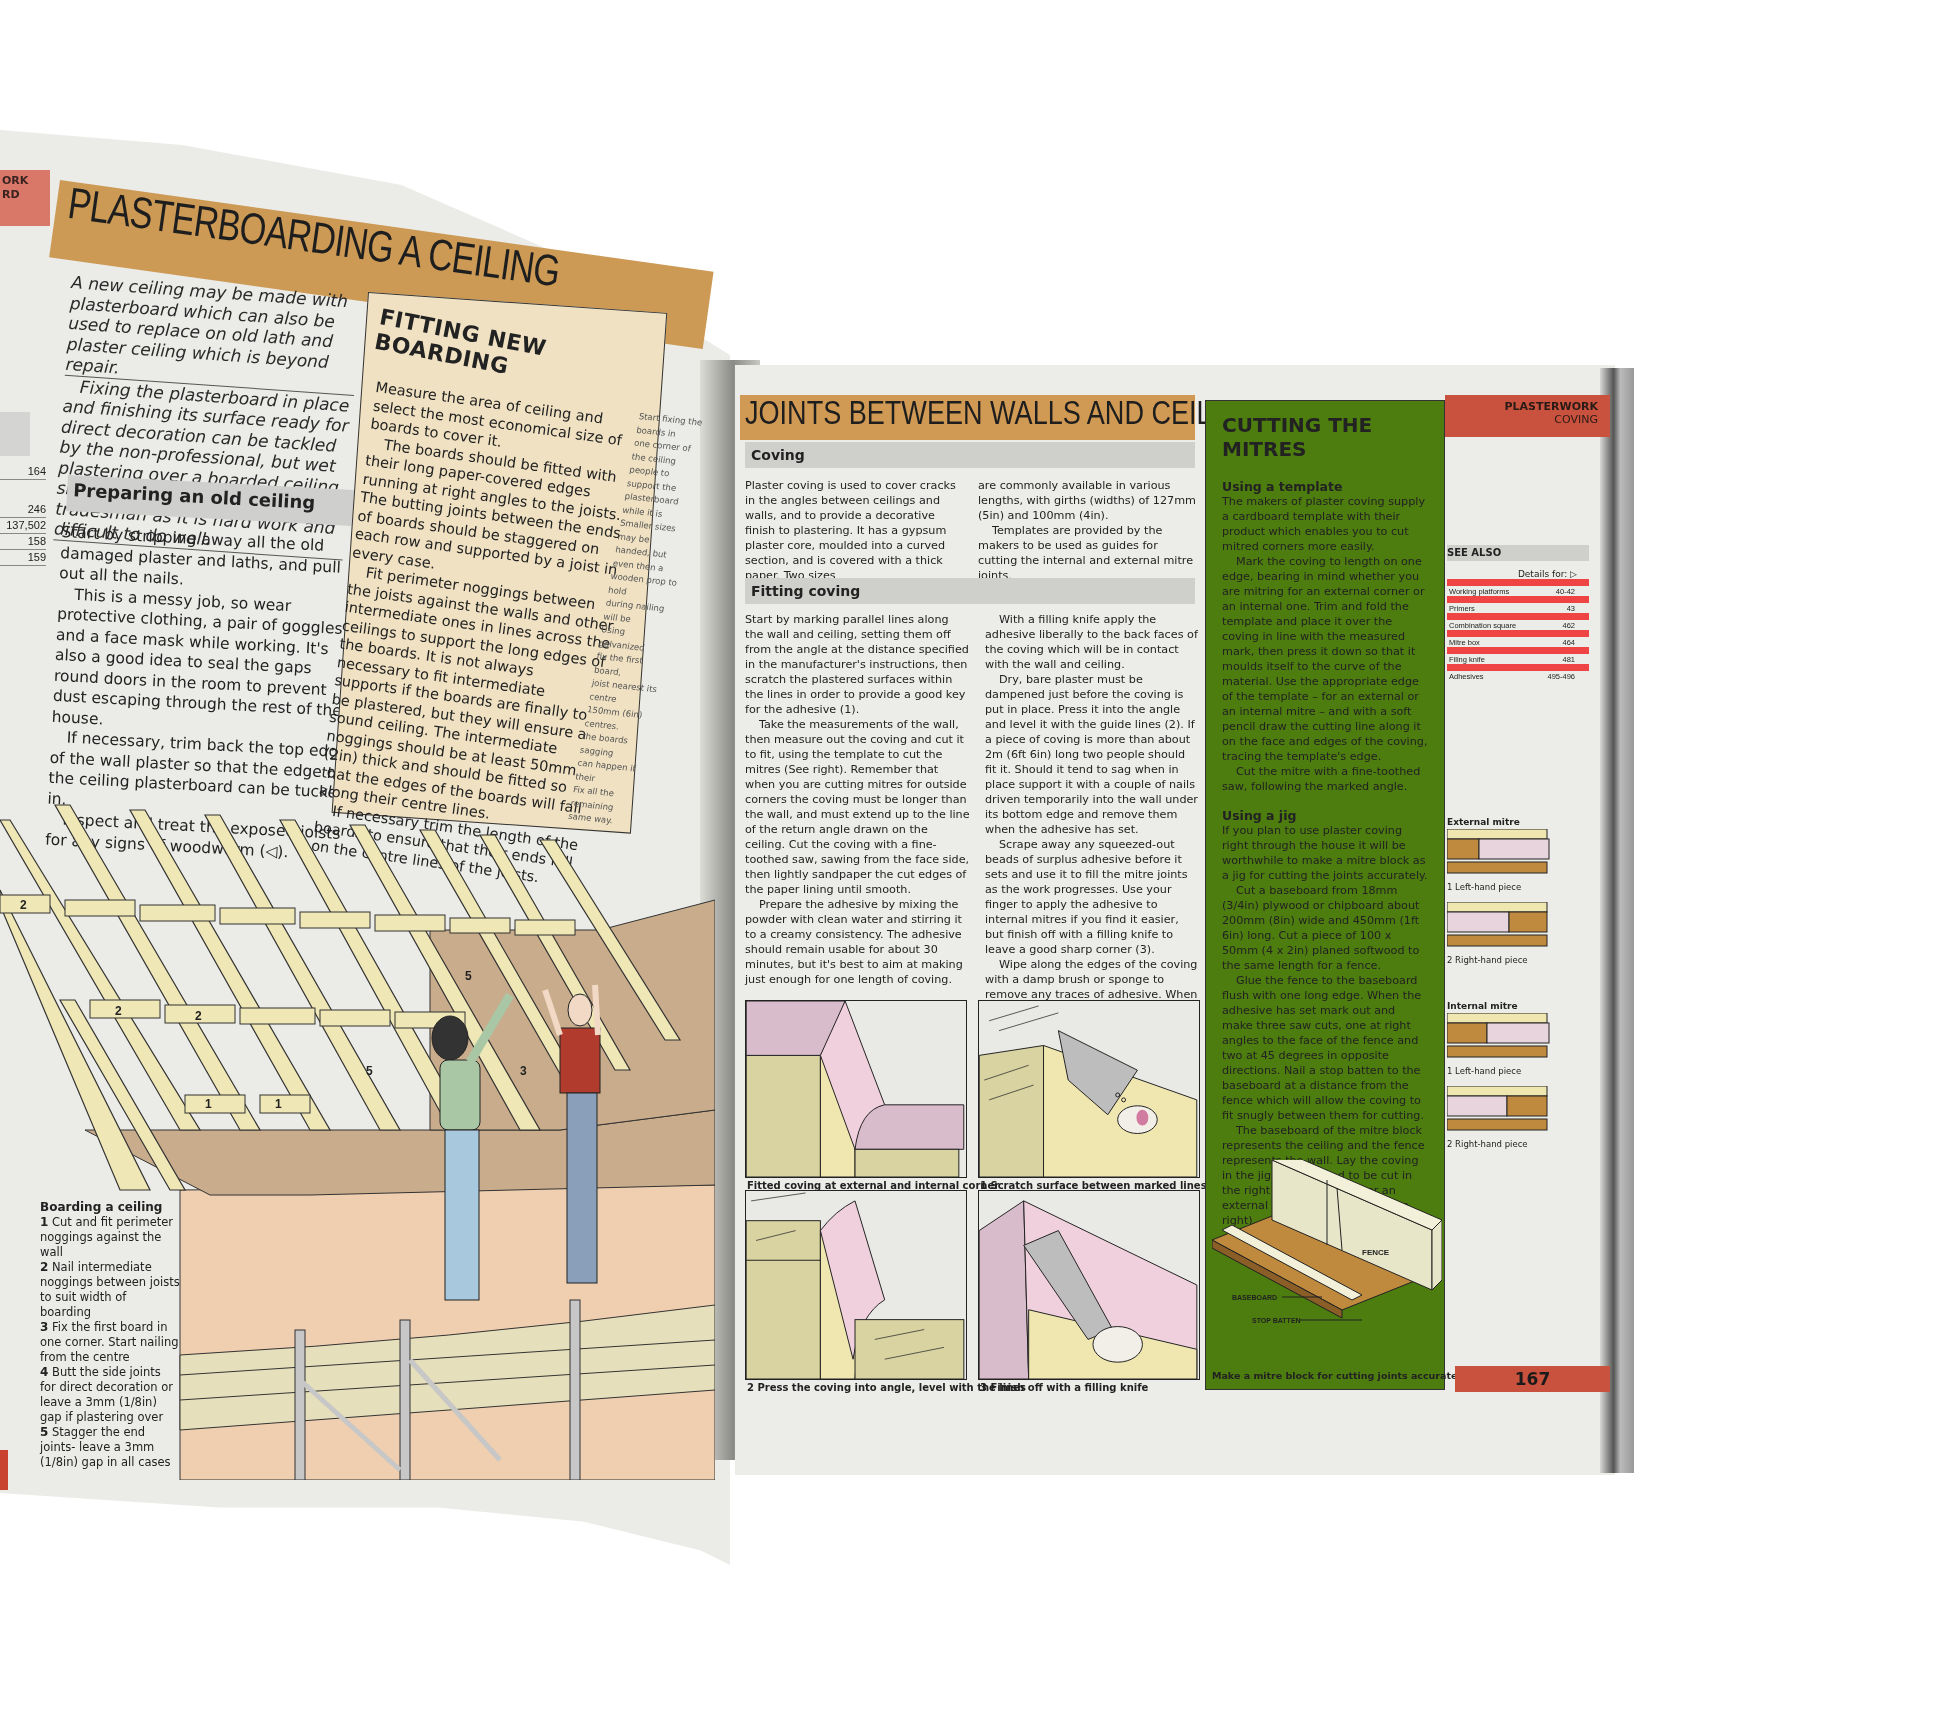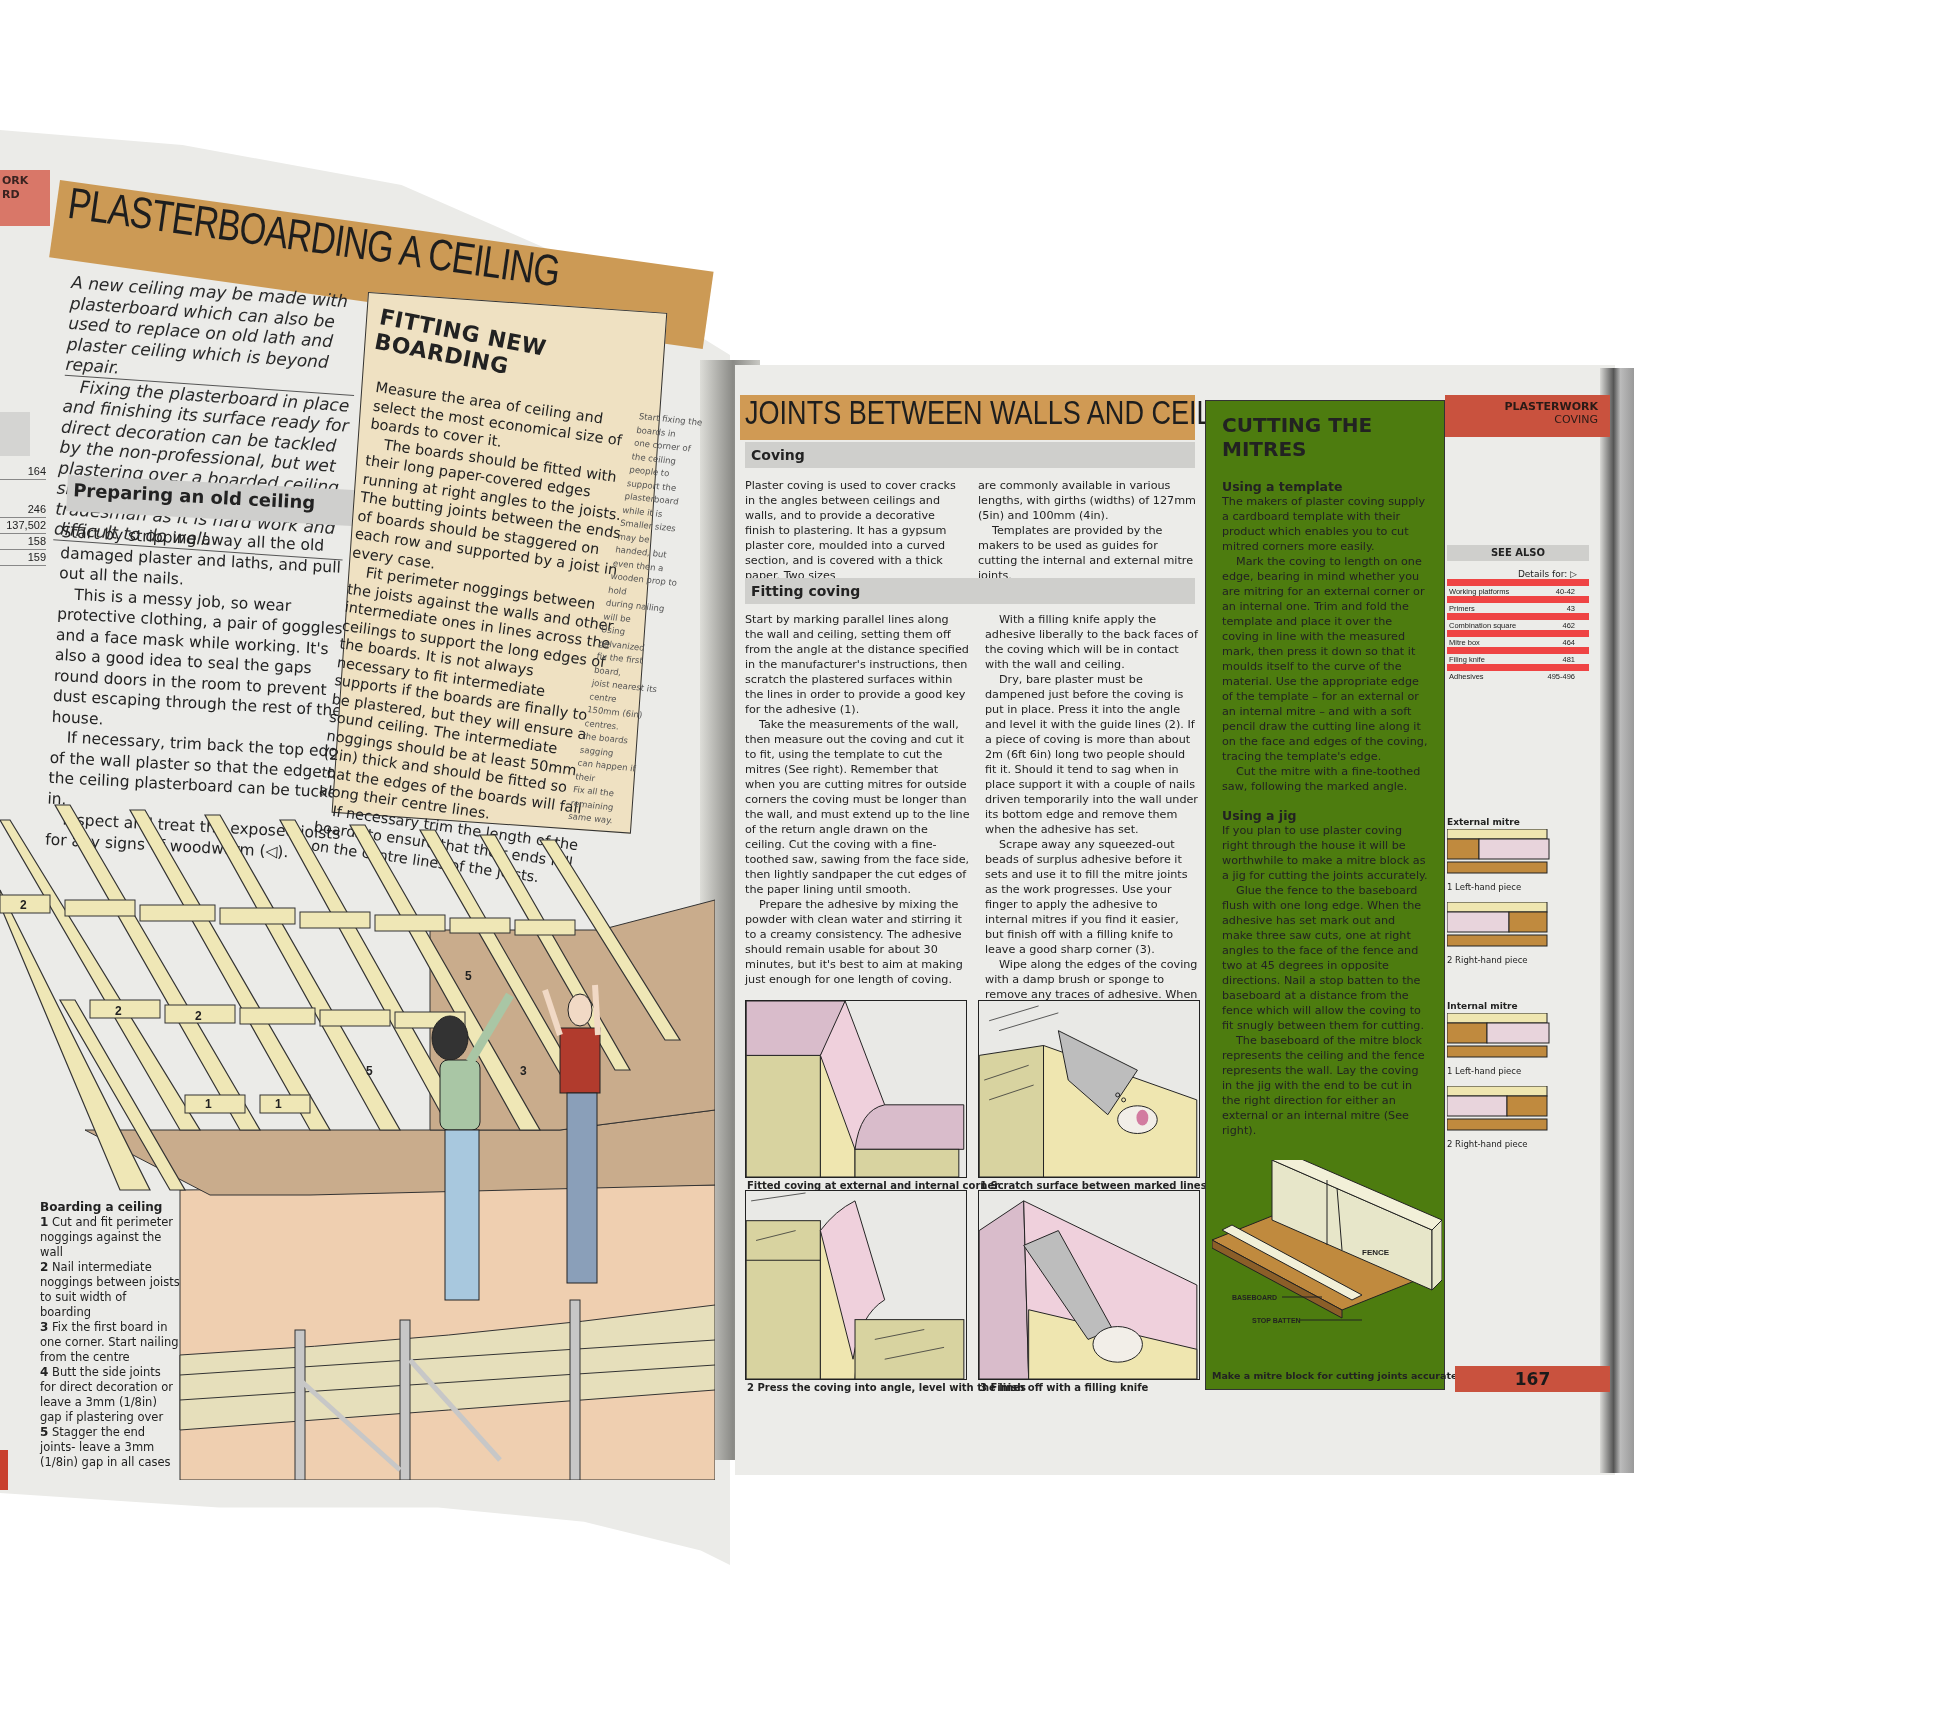--- a/index.html
+++ b/index.html
@@ -60,21 +60,21 @@
   .cap4{left:980px;top:1382px;}
   .mitres-box{left:1205px;top:400px;width:240px;height:990px;background:#4d7c0f;border:1.5px solid #333;box-sizing:border-box;padding:8px 16px;}
   .mitres-box h2{margin:4px 0 18px 0;font-size:20px;font-weight:bold;}
   .mitres-box h3{margin:0;font-size:12.5px;font-weight:bold;}
   .mitres-box .col{font-size:11.2px;line-height:15px;}
   .jig-illus{left:1212px;top:1160px;width:230px;height:200px;}
   .jig-cap{left:1212px;top:1370px;font-size:9.5px;font-weight:bold;white-space:nowrap;}
   .tab-right{left:1445px;top:395px;width:165px;height:42px;background:#c9523e;text-align:right;padding:5px 12px;box-sizing:border-box;font-size:11px;line-height:13px;color:#2a1a16;}
   .tab-right b{display:block;}
   .see-also{left:1447px;top:545px;width:142px;}
-  .see-also .head{background:#cfcfcc;text-align:center;font-weight:bold;font-size:10px;height:16px;line-height:16px;}
+  .see-also .head{background:#cfcfcc;font-weight:bold;font-size:10px;height:16px;line-height:16px;}
   .see-also .det{text-align:right;font-size:9px;margin:8px 12px 0 0;}
   .see-also table{width:100%;border-collapse:collapse;font-family:"Liberation Sans Narrow","Liberation Sans",sans-serif;font-size:7.5px;}
   .see-also td{border-top:7px solid #ef4444;padding:0 2px;height:10px;}
   .see-also td.pg{text-align:right;padding-right:14px;}
   .mitre-diags{left:1447px;top:815px;width:140px;}
   .mlabel{font-size:9px;font-weight:bold;margin:2px 0;}
   .mcap{font-size:8.5px;margin:3px 0 10px 0;}
   .mdiag{width:105px;height:46px;position:relative;}
   .page-num-band{left:1455px;top:1366px;width:155px;height:26px;background:#c9523e;text-align:center;font-weight:bold;font-size:17px;line-height:26px;color:#1a1a1a;}
 </style>
@@ -313,20 +313,21 @@
   <h2>CUTTING THE MITRES</h2>
   <h3>Using a template</h3>
   <div class="col">
     <p class="first">The makers of plaster coving supply a cardboard template with their product which enables you to cut mitred corners more easily.</p>
     <p>Mark the coving to length on one edge, bearing in mind whether you are mitring for an external corner or an internal one. Trim and fold the template and place it over the coving in line with the measured mark, then press it down so that it moulds itself to the curve of the material. Use the appropriate edge of the template – for an external or an internal mitre – and with a soft pencil draw the cutting line along it on the face and edges of the coving, tracing the template's edge.</p>
     <p>Cut the mitre with a fine-toothed saw, following the marked angle.</p>
   </div>
   <h3 style="margin-top:14px">Using a jig</h3>
   <div class="col">
     <p class="first">If you plan to use plaster coving right through the house it will be worthwhile to make a mitre block as a jig for cutting the joints accurately.</p>
+    <p>Cut a baseboard from 18mm (3/4in) plywood or chipboard about 200mm (8in) wide and 450mm (1ft 6in) long. Cut a piece of 100 x 50mm (4 x 2in) planed softwood to the same length for a fence.</p>
     <p>Glue the fence to the baseboard flush with one long edge. When the adhesive has set mark out and make three saw cuts, one at right angles to the face of the fence and two at 45 degrees in opposite directions. Nail a stop batten to the baseboard at a distance from the fence which will allow the coving to fit snugly between them for cutting.</p>
     <p>The baseboard of the mitre block represents the ceiling and the fence represents the wall. Lay the coving in the jig with the end to be cut in the right direction for either an external or an internal mitre (See right).</p>
   </div>
 </div>
 
 <svg class="abs jig-illus" viewBox="0 0 230 200">
   <polygon points="0,80 130,150 230,110 100,40" fill="#c08a3e" stroke="#222"></polygon>
   <polygon points="0,80 130,150 130,158 0,88" fill="#8b5e28" stroke="#222"></polygon>
   <polygon points="60,0 60,60 220,130 220,70" fill="#e7e6c9" stroke="#222"></polygon>
   <polygon points="60,0 80,-5 230,60 220,70" fill="#f2f0d8" stroke="#222"></polygon>

